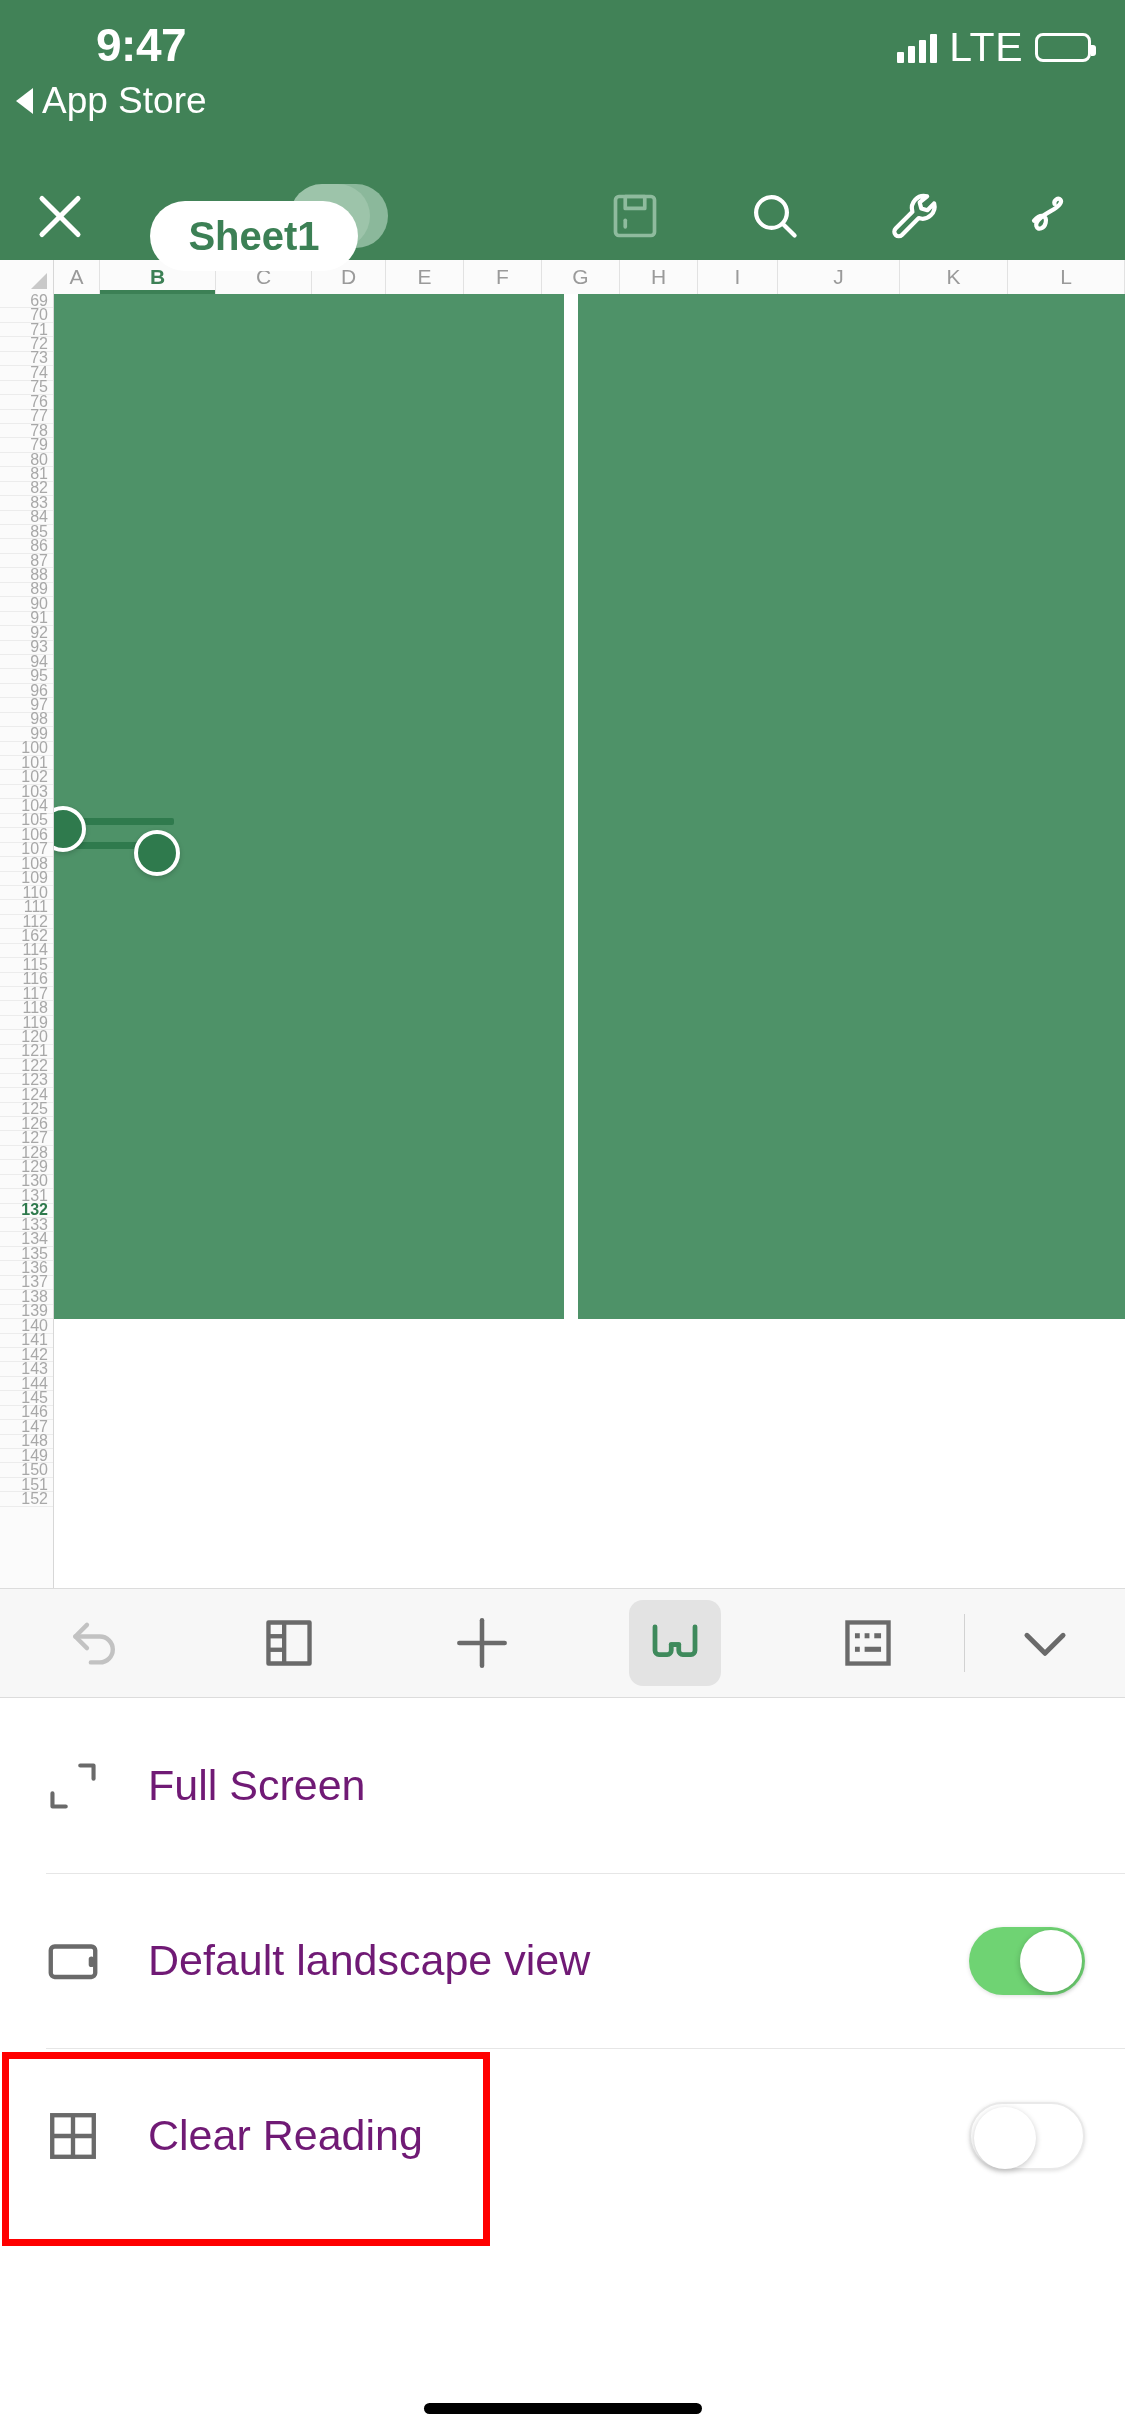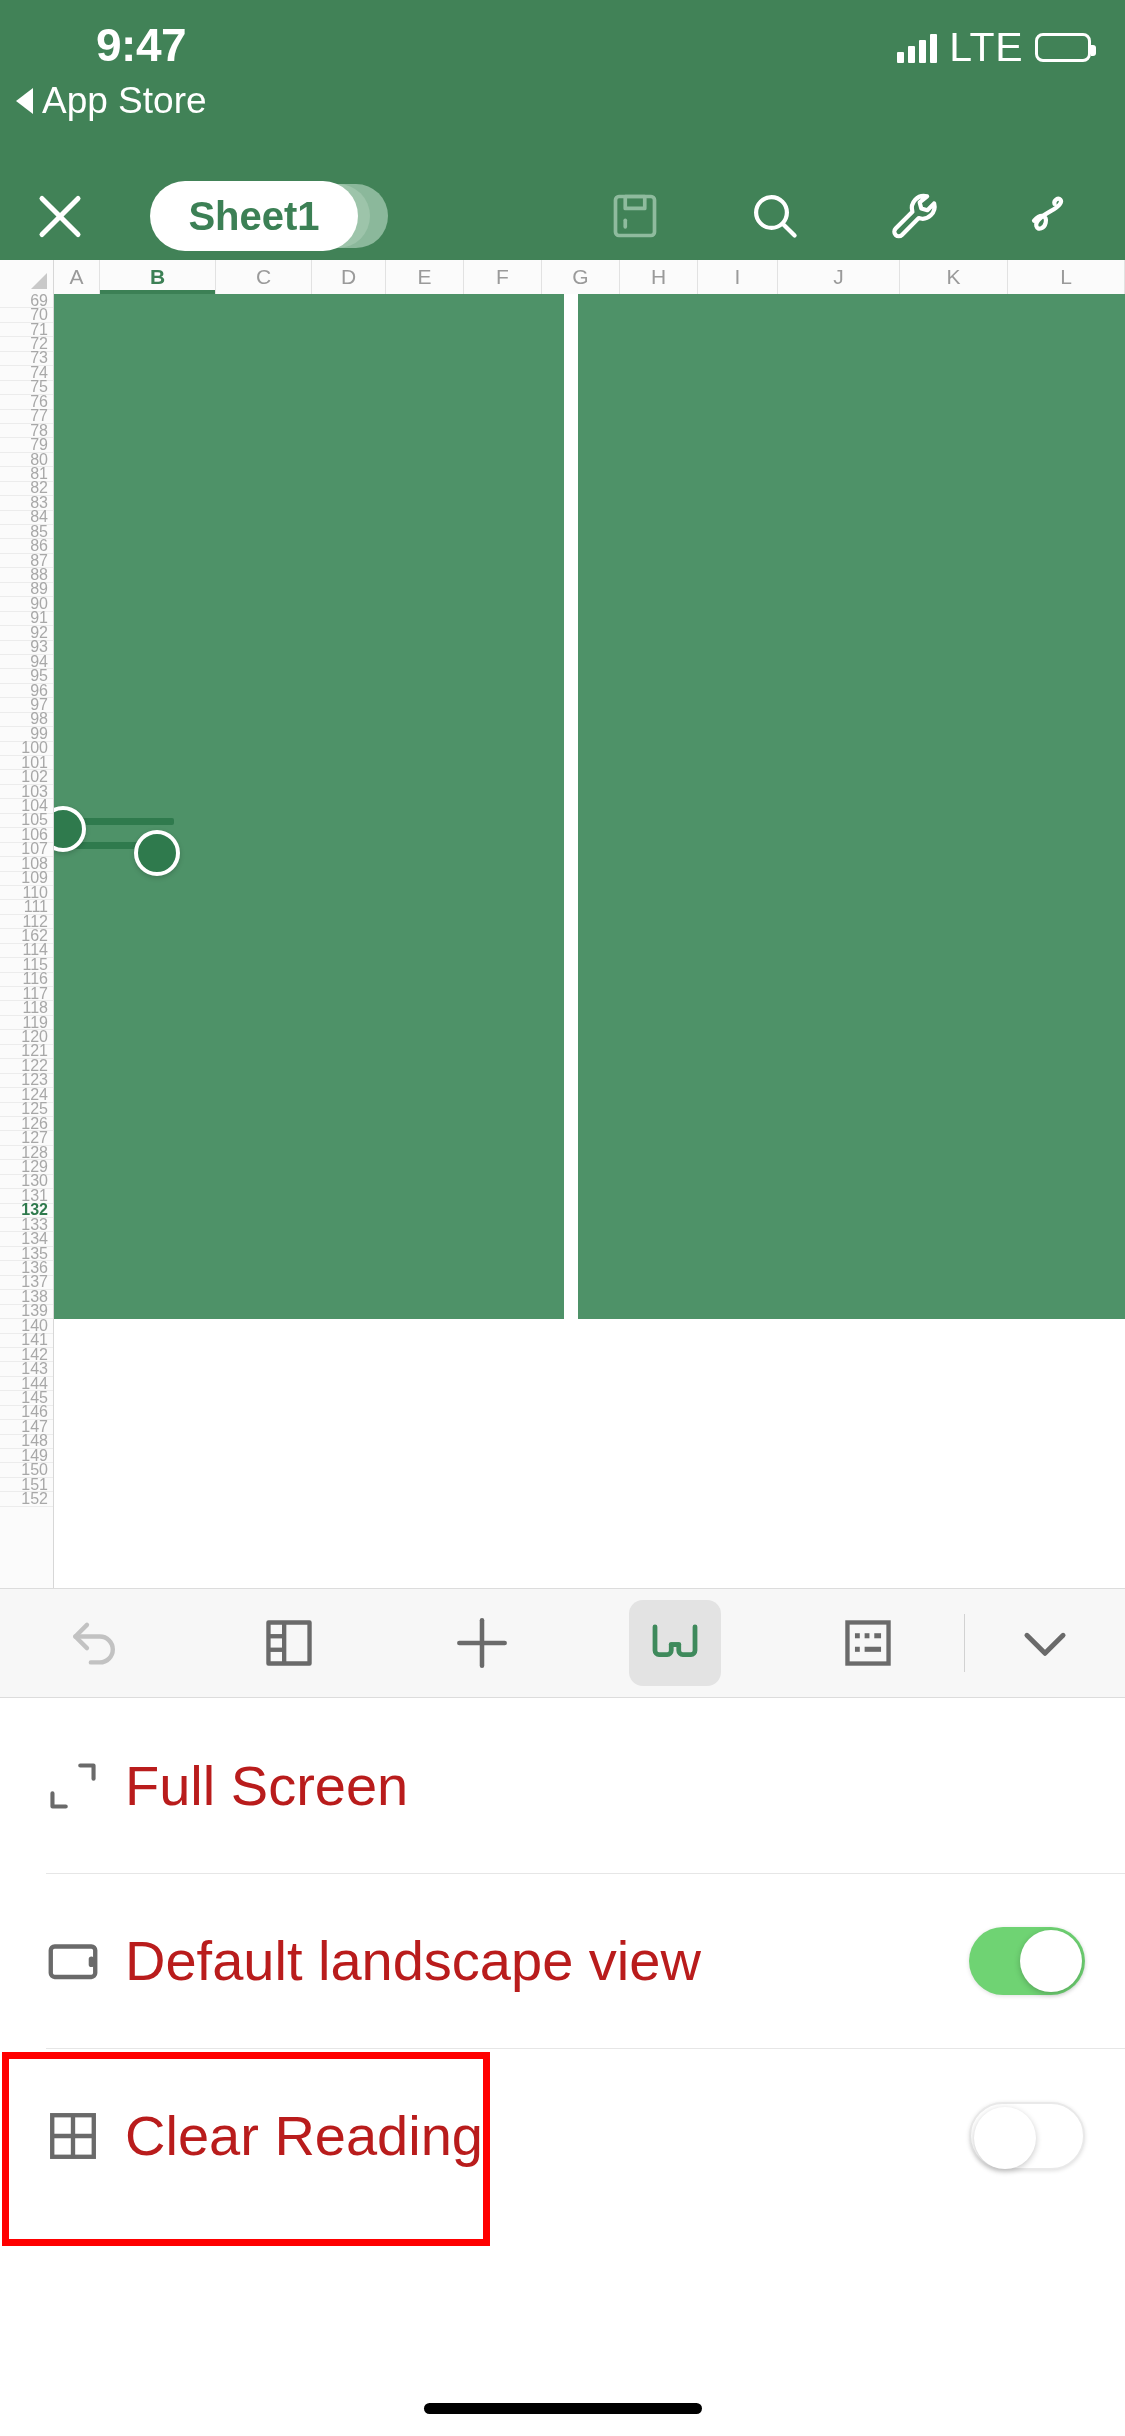--- a/index.html
+++ b/index.html
@@ -76,21 +76,21 @@
     position:absolute; top: 0; height: 64px; width: 80px;
     border-radius: 32px; background: #8fbb9e;
   }
   .sheet-stack span.s1 { left: 0px;  background:#9dc4aa; }
   .sheet-stack span.s2 { left: 18px; background:#8bb89b; }
   .sheet-pill {
     position: relative; z-index: 3;
     display:flex; align-items:center; justify-content:center;
     height: 70px; min-width: 208px; padding: 0 34px;
     border-radius: 35px; background:#ffffff;
-    color:#3c8055; font-size: 40px; font-weight: 700;
+    color:#3c8055; font-size: 40px; font-weight: 700; margin-top: 20px;
   }
 
   .tb-icons { position: absolute; right: 0; top: 0; height: 88px; display:flex; }
   .tb-icon {
     width: 140px; height: 88px;
     display:flex; align-items:center; justify-content:center;
   }
   .tb-icon svg { display:block; }
 
   
@@ -187,21 +187,21 @@
     display:flex; align-items:center; padding: 0 40px 0 38px;
   }
   .srow + .srow::before {
     content:""; position:absolute; left: 46px; right: 0; top:0; height:1px;
     background:#e6e6e6;
   }
   .srow .ico {
     width: 70px; flex: 0 0 70px; display:flex; align-items:center; justify-content:center;
   }
   .srow .lbl {
-    margin-left: 17px; font-size: 56px; color:#b91c1c; flex:1 1 auto;
+    margin-left: 40px; font-size: 43px; color:#701a75; flex:1 1 auto;
   }
   .toggle {
     position:relative; width: 116px; height: 68px; border-radius: 34px;
     flex: 0 0 116px;
     box-shadow: 0 1px 4px rgba(0,0,0,0.13);
   }
   .toggle.on  { background:#6fd373; }
   .toggle.off { background:#ffffff; border: 2px solid #e9e9e9; }
   .toggle .knob {
     position:absolute; top: 3px; width: 62px; height: 62px; border-radius:50%;

